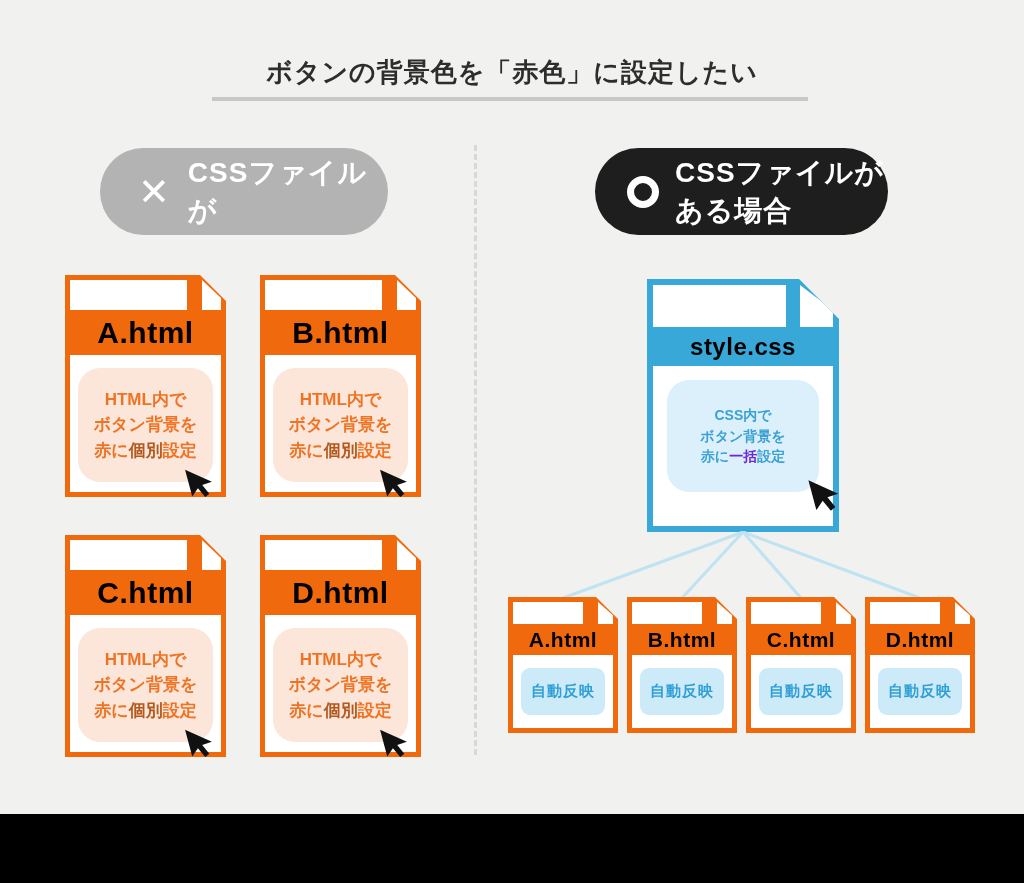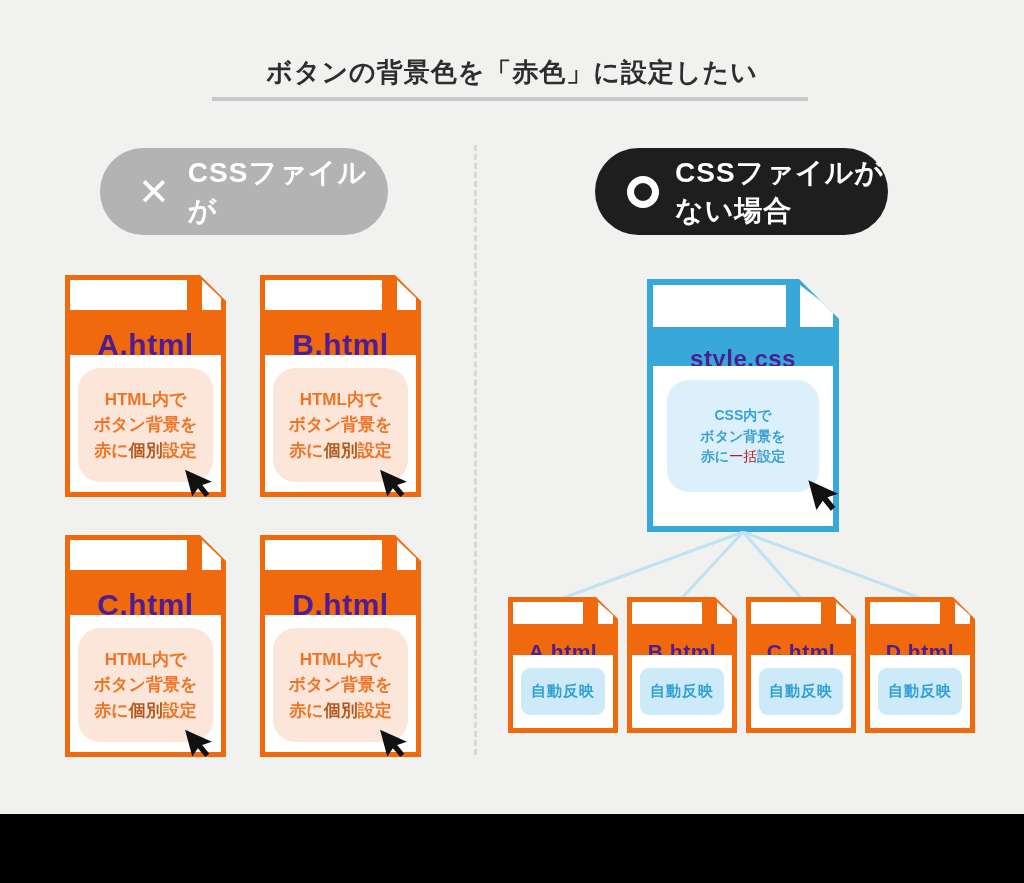--- a/index.html
+++ b/index.html
@@ -52,22 +52,22 @@
     position:absolute;top:var(--bw);left:var(--bw);
     right:calc(var(--f) + 13px);height:var(--strip);background:#fff;
   }
   .doc-notch{
     position:absolute;top:var(--bw);right:var(--bw);
     width:calc(var(--f) - 7px);height:var(--strip);background:#fff;
     clip-path:polygon(0 0,100% 60%,100% 100%,0 100%);
   }
   .doc-band{
     position:absolute;left:0;right:0;top:calc(var(--bw) + var(--strip));
-    height:var(--band);color:#4c1d95;font-weight:700;
-    display:flex;align-items:center;justify-content:center;letter-spacing:.5px;margin-top:12px;
+    height:var(--band);color:#000000;font-weight:700;
+    display:flex;align-items:center;justify-content:center;letter-spacing:.5px;
   }
   .doc-body{
     position:absolute;left:var(--bw);right:var(--bw);bottom:var(--bw);
     top:calc(var(--bw) + var(--strip) + var(--band));
     background:#fff;
   }
   .doc-big{width:161px;height:222px;--f:26px;--strip:30px;--band:45px;--bw:5px;}
   .doc-big .doc-band{font-size:30px;}
   .doc-css{width:192px;height:253px;--f:40px;--strip:42px;--band:39px;--bw:6px;}
   .doc-css .doc-band{font-size:24px;}
@@ -84,21 +84,21 @@
   }
   .note .nl{display:block;line-height:1.48;}
   .note-peach{
     inset:13px 8px 10px 8px;background:#fce5d9;color:#ef7323;font-size:17px;
   }
   .note-blue{
     top:14px;left:14px;right:14px;height:112px;
     background:#dcf0fb;color:#3ba0d4;font-size:14px;
   }
   .em-orange{color:#b2591d;font-weight:800;}
-  .em-blue{color:#b91c1c;font-weight:400;}
+  .em-blue{color:#6d28d9;font-weight:700;}
 
   .pill{
     background:#cdeaf8;color:#2f9fd6;border-radius:9px;
     padding:14px 10px;font-weight:700;font-size:15px;letter-spacing:1px;
   }
   .doc-small .doc-body{display:flex;align-items:center;justify-content:center;}
 
   
   .cursor{position:absolute;width:36px;height:36px;transform:rotate(-15deg);z-index:3;}
   .cursor-big{right:3px;bottom:-8px;}
@@ -124,21 +124,21 @@
   <span class="badge-mark">✕</span>
   <span class="badge-text">
     <span>CSSファイルが</span>
   </span>
 </div>
 
 <div class="badge badge-right">
   <span class="badge-ring"></span>
   <span class="badge-text">
     <span>CSSファイルが</span>
-    <span>ない場合</span>
+    <span>ある場合</span>
   </span>
 </div>
 
 <div class="doc doc-big orange" style="left:65px;top:275px;">
   <div class="doc-top"></div>
   <div class="doc-notch"></div>
   <div class="doc-band">A.html</div>
   <div class="doc-body">
     <div class="note note-peach">
       <span class="nl">HTML内で</span>

